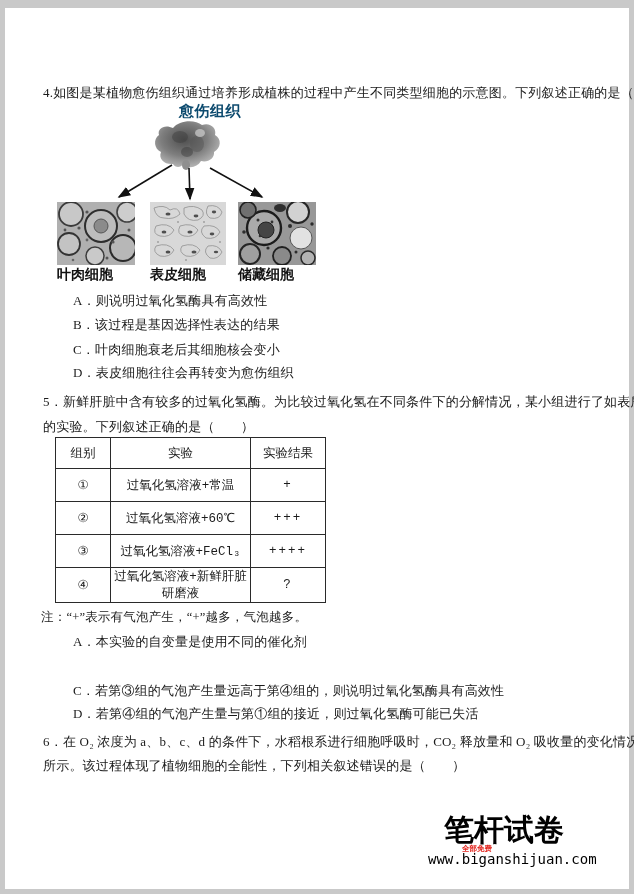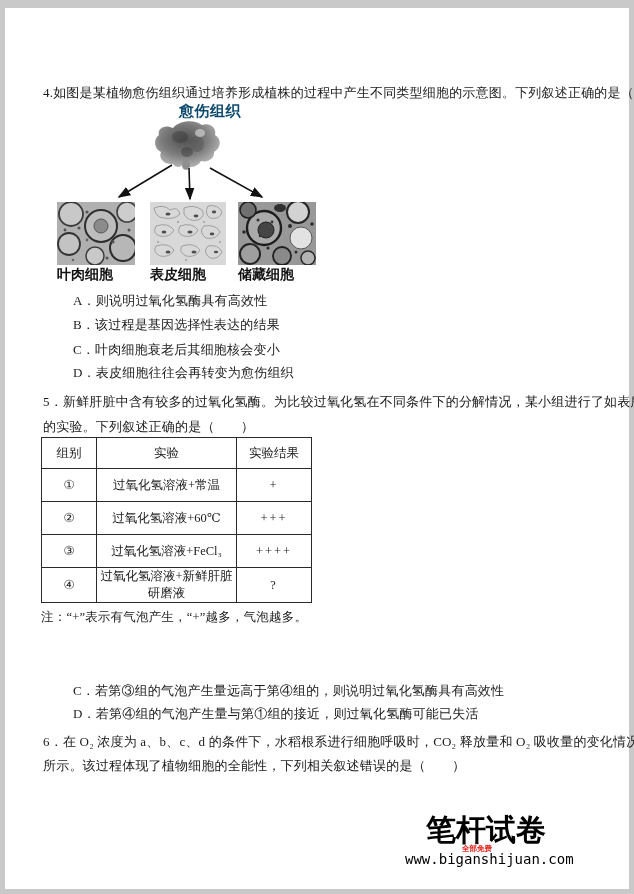--- a/index.html
+++ b/index.html
@@ -59,59 +59,60 @@
     position:absolute;
     top:258px;
     font-size:14px;
     font-weight:bold;
     color:#111;
     text-align:left;
     white-space:nowrap;
   }
   table.exp-table{
     position:absolute;
-    left:36px;top:429px;
+    left:50px;top:429px;
     border-collapse:collapse;
     table-layout:fixed;
+    font-family:Liberation Mono, monospace;
   }
   table.exp-table th, table.exp-table td{
     border:1px solid #2a2a2a;
     text-align:center;
     vertical-align:middle;
     font-size:12.5px;
     font-weight:normal;
     color:#1b1b1b;
     padding:0 2px;
   }
   table.exp-table th{height:30px;}
   table.exp-table td{height:32px;}
   td.res{letter-spacing:2px;font-size:12px;}
   td.grp{font-size:13px;}
   .brand{
     position:absolute;
-    left:421px;top:806px;
+    left:439px;top:806px;
     font-size:30px;
     line-height:32px;
     font-weight:bold;
     color:#000;
     font-family:"Liberation Sans","DejaVu Sans",sans-serif;
     white-space:nowrap;
   }
   .brand-tagline{
     position:absolute;
     left:421px;top:836px;
     font-size:7.5px;
     font-weight:bold;
     font-family:"Liberation Sans","DejaVu Sans",sans-serif;
     white-space:nowrap;
     margin-left:36px;
   }
   .website{
     position:absolute;
-    left:400px;top:843px;
+    left:423px;top:843px;
     font-size:14px;
     color:#000;
     font-family:"DejaVu Sans Mono","Liberation Mono",monospace;
     white-space:nowrap;
   }
 </style>
 </head>
 <body>
 
 <div class="canvas" style="background: rgb(201, 201, 201);">
@@ -268,20 +269,21 @@
       <tr>
         <td class="grp">④</td>
         <td>过氧化氢溶液+新鲜肝脏研磨液</td>
         <td class="res">?</td>
       </tr>
     </tbody>
       </table>
 
     <div class="line" style="top:601px;left:36px;font-size:12.5px">注：“+”表示有气泡产生，“+”越多，气泡越多。</div>
 
+    <div class="opt" style="top:625px">A．本实验的自变量是使用不同的催化剂</div>
     <div class="opt" style="top:674px">C．若第③组的气泡产生量远高于第④组的，则说明过氧化氢酶具有高效性</div>
     <div class="opt" style="top:697px">D．若第④组的气泡产生量与第①组的接近，则过氧化氢酶可能已失活</div>
 
     <div class="line" style="top:725px">6．在 O₂ 浓度为 a、b、c、d 的条件下，水稻根系进行细胞呼吸时，CO₂ 释放量和 O₂ 吸收量的变化情况如图</div>
     <div class="line" style="top:749px">所示。该过程体现了植物细胞的全能性，下列相关叙述错误的是（　　）</div>
 
     <div class="brand">笔杆试卷</div>
     <div class="brand-tagline" style="color: rgb(226, 36, 29);">全部免费</div>
     <div class="website">www.biganshijuan.com</div>
 

